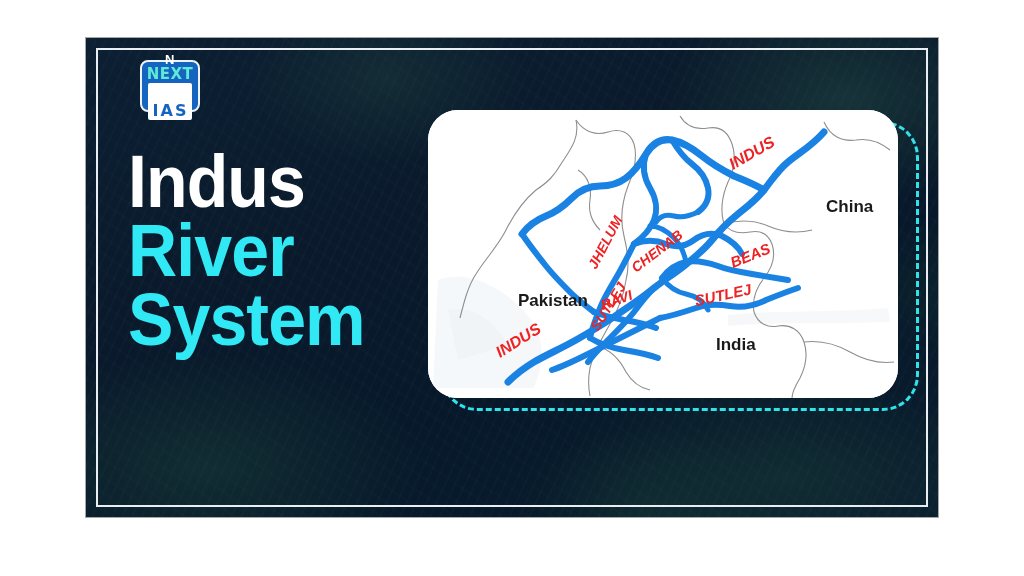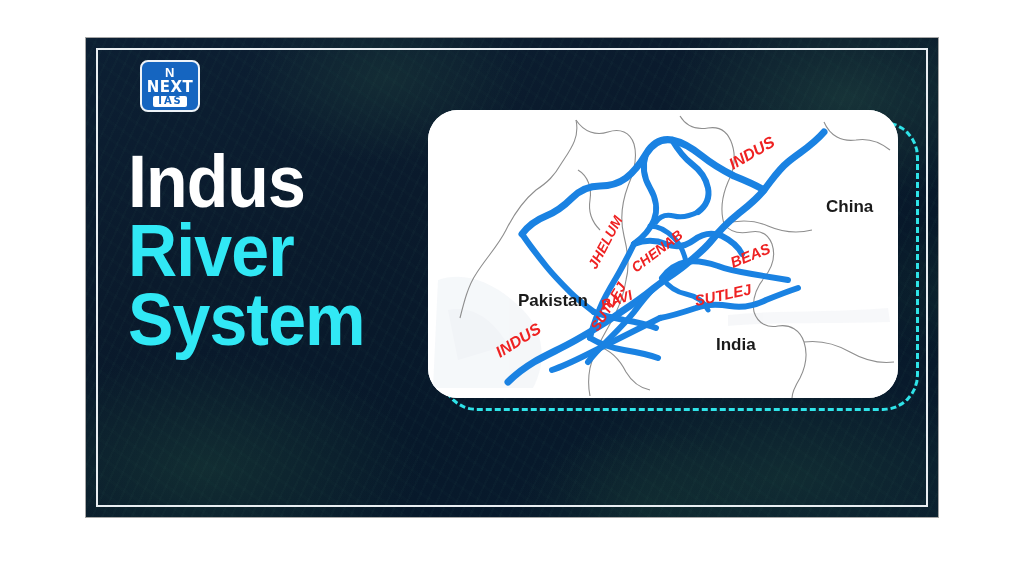--- a/index.html
+++ b/index.html
@@ -73,35 +73,35 @@
     padding-top: 1px;
   }
   #logo .logo-n {
     color: #ffffff;
     font-size: 13px;
     font-weight: bold;
     line-height: 1;
     letter-spacing: 0.5px;
   }
   #logo .logo-next {
-    color: #ffffff;
+    color: #5eead4;
     font-size: 15px;
     font-weight: bold;
     line-height: 1;
     letter-spacing: 0.5px;
     font-family: "DejaVu Sans", sans-serif;
   }
   #logo .logo-ias {
     background: #ffffff;
     color: #1565c0;
-    font-size: 10px;
+    font-size: 16px;
     font-weight: bold;
     line-height: 1;
     letter-spacing: 2px;
-    padding: 0 4px 1px 5px;
+    padding: 20px 4px 1px 5px;
     border-radius: 2px;
     font-family: "DejaVu Sans", sans-serif;
   }
 
   
   #title-block {
     position: absolute;
     left: 128px;
     top: 148px;
     width: 300px;

